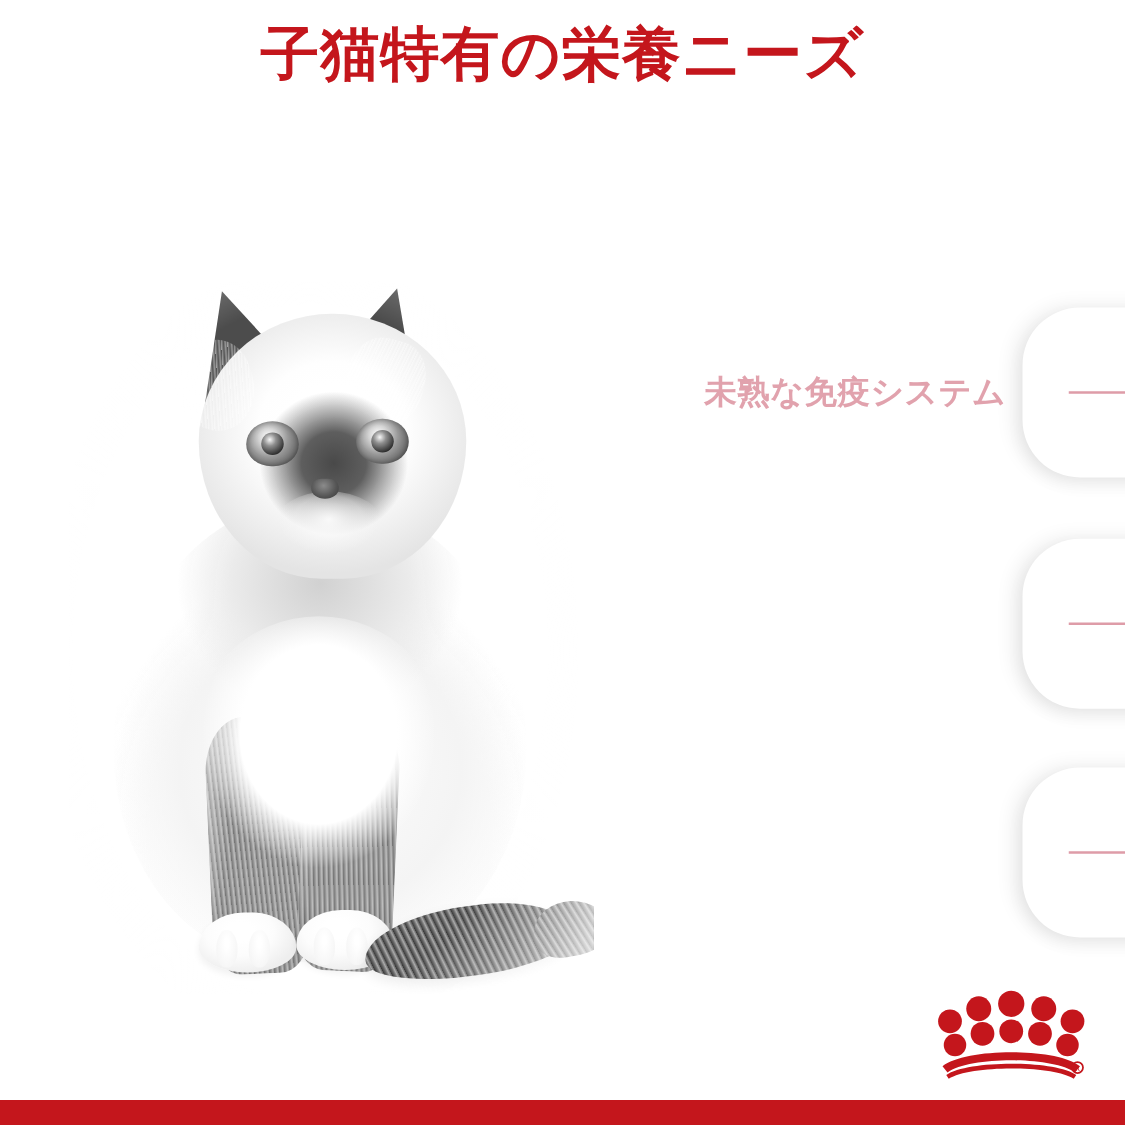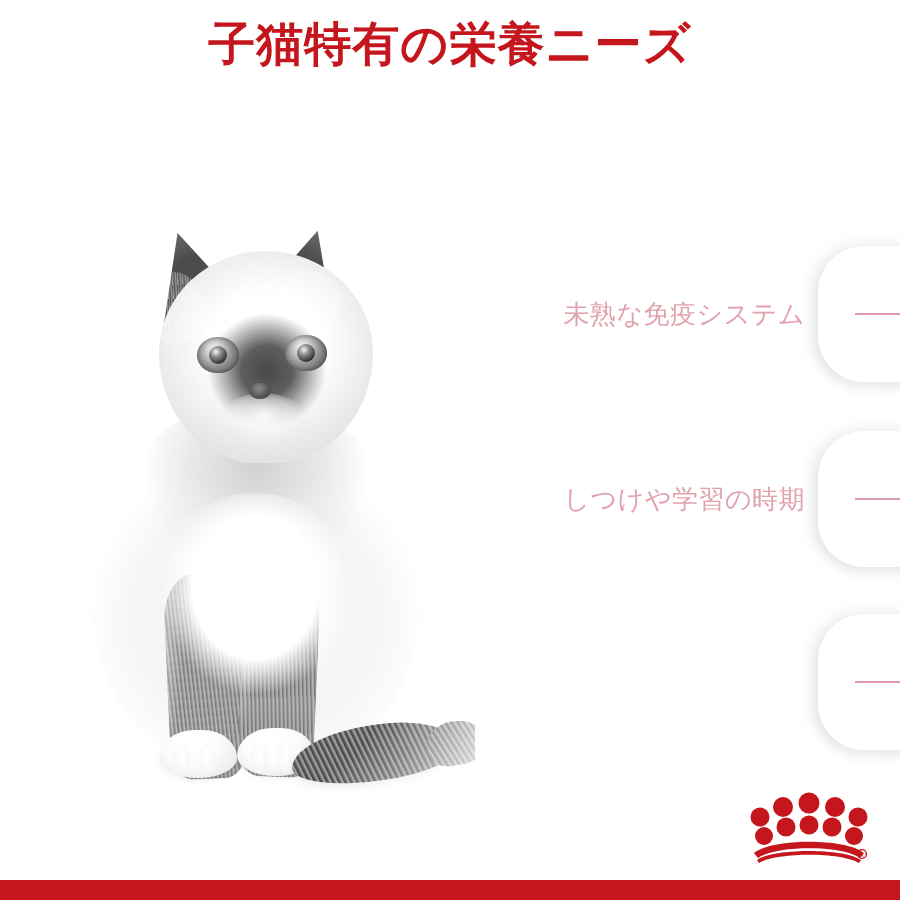--- a/index.html
+++ b/index.html
@@ -263,21 +263,21 @@
     box-shadow: -6px 0 16px rgba(0,0,0,0.085), 0 6px 14px rgba(0,0,0,0.05);
   }
 
   .feature-label {
     position: absolute;
     right: 125px;
     top: 50%;
     transform: translateY(-50%);
     font-family: "DejaVu Sans", "Liberation Sans", sans-serif;
     font-size: 26px;
-    font-weight: 400;
+    font-weight: 700;
     color: #E1A2AD;
     white-space: nowrap;
     letter-spacing: 0.5px;
   }
 
   .feature-connector {
     position: absolute;
     left: 425px;
     top: 50%;
     transform: translateY(-50%);
@@ -340,21 +340,20 @@
   </div>
 
   <div class="feature-row r1">
     <div class="feature-card"></div>
     <div class="feature-label">未熟な免疫システム</div>
     <div class="feature-connector"></div>
   </div>
 
   <div class="feature-row r2">
     <div class="feature-card"></div>
-    <div class="feature-label">しつけや学習の時期</div>
     <div class="feature-connector"></div>
   </div>
 
   <div class="feature-row r3">
     <div class="feature-card"></div>
     <div class="feature-connector"></div>
   </div>
 
   <div class="logo">
     <svg viewBox="0 0 122 74" xmlns="http://www.w3.org/2000/svg" aria-hidden="true">

